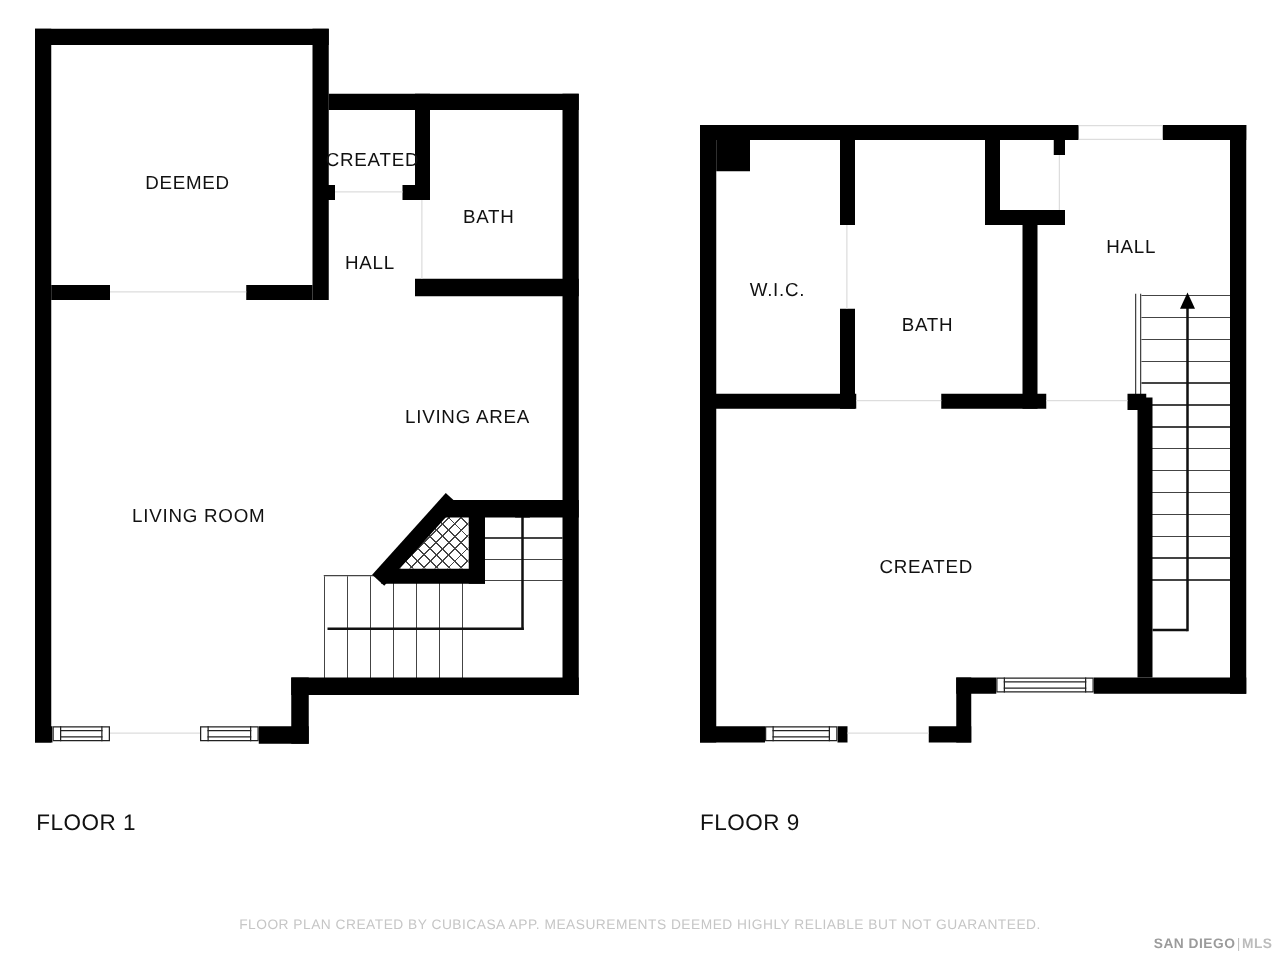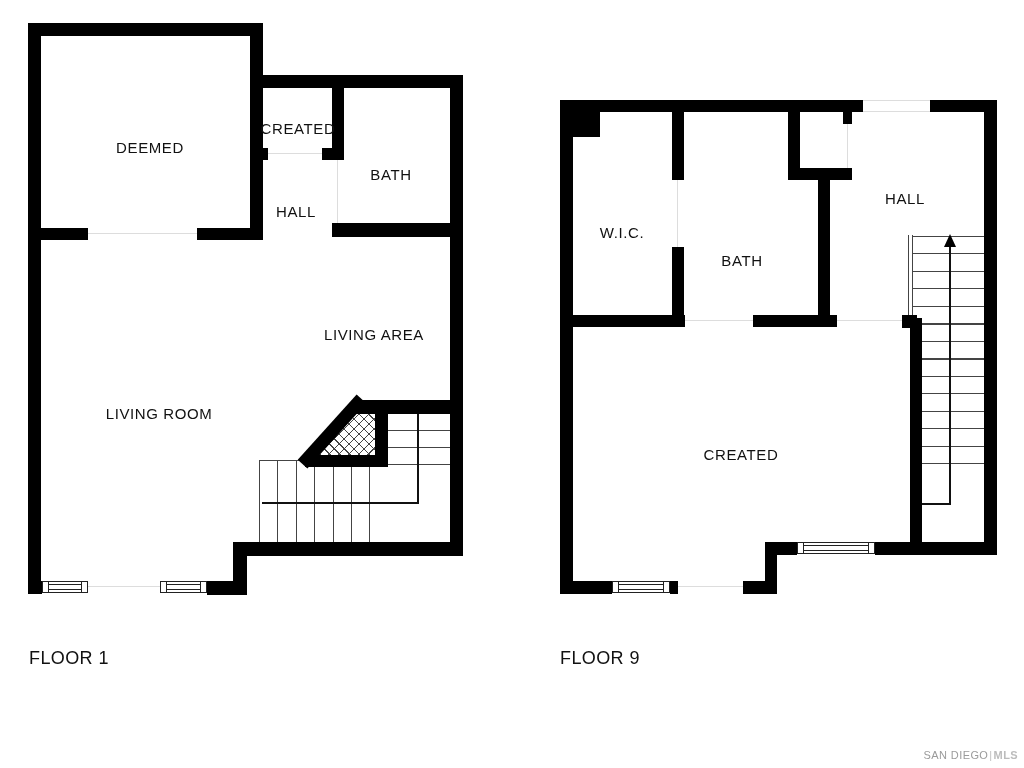--- a/index.html
+++ b/index.html
@@ -28,21 +28,21 @@
                    repeating-linear-gradient(135deg,#444 0 1px,transparent 1px 7px);}
   .arrow-line{position:absolute;background:#111;z-index:3;}
   .arrow-head{position:absolute;width:0;height:0;border-left:6px solid transparent;
         border-right:6px solid transparent;border-bottom:13px solid #000;z-index:3;}
   .room-label{position:absolute;transform:translate(-50%,-50%);font-size:15px;
         letter-spacing:.6px;color:#111;white-space:nowrap;z-index:4;}
   .floor-label{position:absolute;font-size:18px;color:#111;letter-spacing:.4px;z-index:4;}
   .disclaimer{position:absolute;left:0;width:100%;text-align:center;top:734px;
         font-size:11px;letter-spacing:.4px;color:#c6c6c6;z-index:4;}
   .brand{position:absolute;right:6px;top:749px;font-size:11px;letter-spacing:.4px;z-index:4;}
-  .brand .p{font-weight:400;color:#9b9b9b;text-align:center;}
+  .brand .p{font-weight:700;color:#9b9b9b;text-align:center;}
   .brand .d{color:#c0c0c0;font-weight:400;padding:0 1px;}
   .brand .s{font-weight:700;color:#bcbcbc;}
 </style>
 </head>
 <body>
 
 <div id="plan">
 
   <div>
 
@@ -131,17 +131,18 @@
     <div class="ol-h" style="left:837px;top:320px;width:65px"></div>
     <div class="ol-h" style="left:678px;top:586px;width:65px"></div>
 
     <div class="room-label" style="left:622px;top:232px">W.I.C.</div>
     <div class="room-label" style="left:742px;top:260px">BATH</div>
     <div class="room-label" style="left:905px;top:198px">HALL</div>
     <div class="room-label" style="left:741px;top:454px">CREATED</div>
     <div class="floor-label" style="left:560px;top:648px">FLOOR 9</div>
   </div>
 
+  <div class="disclaimer">FLOOR PLAN CREATED BY CUBICASA APP. MEASUREMENTS DEEMED HIGHLY RELIABLE BUT NOT GUARANTEED.</div>
   <div class="brand">
     <span class="p">SAN DIEGO</span><span class="d">|</span><span class="s">MLS</span>
   </div>
 
 </div>
 
 </body></html>

